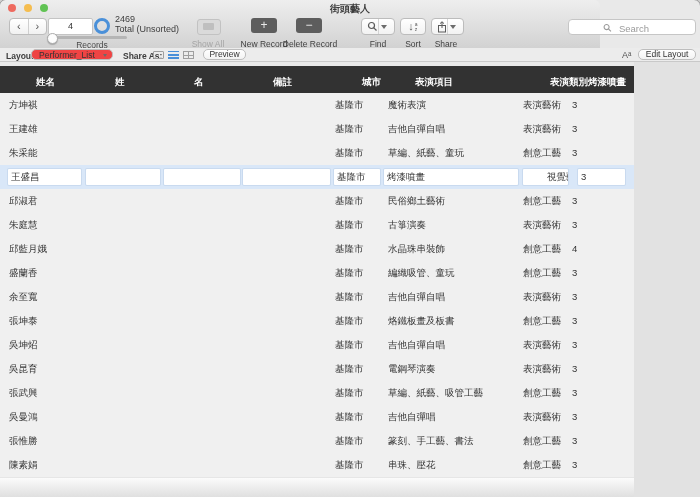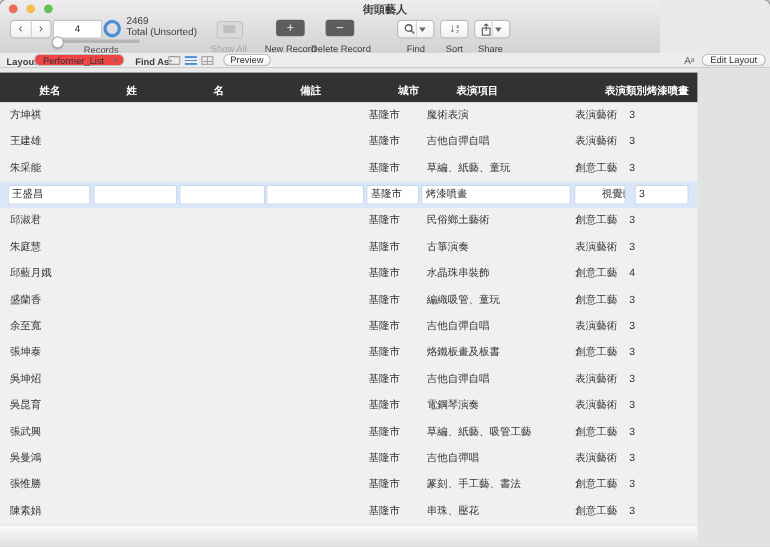--- a/index.html
+++ b/index.html
@@ -25,21 +25,21 @@
              line-height:15px;color:#333;}
   .slider{position:absolute;left:47px;top:36px;width:80px;height:3px;background:#b5b5b5;
           border-radius:2px;}
   .slider .thumb{position:absolute;left:0;top:-3px;width:9px;height:9px;background:#fdfdfd;
           border:1px solid #ababab;border-radius:50%;box-shadow:0 1px 1px rgba(0,0,0,.2);}
   .records-label{position:absolute;left:57px;top:40px;width:70px;text-align:center;
           font-size:8.5px;color:#4a4a4a;}
   .donut{position:absolute;left:94px;top:18px;width:10px;height:10px;border-radius:50%;
          border:3.5px solid var(--accent);}
   .total-wrap{position:absolute;left:115px;top:14px;font-size:9px;color:#3e3e3e;line-height:10px;}
-  .tool-label{position:absolute;top:39px;font-size:8.5px;color:#3f3f3f;text-align:center;}
+  .tool-label{position:absolute;top:39px;font-size:8.5px;color:#3f3f3f;text-align:center;text-decoration:underline;}
   .tool-label.disabled{color:#a5a5a5;}
   .stack-icon{position:absolute;left:197px;top:19px;width:22px;height:14px;background:#dadada;
               border:1px solid #c2c2c2;border-radius:3px;}
   .stack-icon::after{content:"";position:absolute;left:5px;top:3px;width:11px;height:7px;
               background:#bfbfbf;border-radius:1px;}
   .dark-icon{position:absolute;top:18px;width:26px;height:15px;background:#5d5d5d;
              border-radius:3px;color:#e9e9e9;text-align:center;line-height:14px;font-size:12px;}
   .btn{position:absolute;display:flex;align-items:center;justify-content:center;
        background:linear-gradient(#ffffff,#f2f2f2);border:1px solid #bcbcbc;border-radius:4px;
        box-sizing:border-box;height:17px;top:18px;}
@@ -159,29 +159,36 @@
         <rect x="1.5" y="4.5" width="7" height="6.5" fill="none" stroke="#5a5a5a" stroke-width="1"></rect>
         <line x1="5" y1="0.8" x2="5" y2="7" stroke="#5a5a5a" stroke-width="1"></line>
         <polyline points="3,2.6 5,0.8 7,2.6" fill="none" stroke="#5a5a5a" stroke-width="1"></polyline>
       </svg>
       <span class="chev-seg" style="width:11px;">
           <span class="tri-down"></span>
         </span>
     </div>
     <div class="tool-label" style="left:430px;width:32px;">Share</div>
 
+    <div class="searchbox">
+      <svg width="9" height="10" viewBox="0 0 10 10">
+        <circle cx="4" cy="4" r="2.8" fill="none" stroke="#9b9b9b" stroke-width="1.2"></circle>
+        <line x1="6" y1="6" x2="8.8" y2="8.8" stroke="#9b9b9b" stroke-width="1.2"></line>
+      </svg>
+      <input type="text" placeholder="Search" style="">
+    </div>
   </div>
 
   <div class="layoutbar">
     <span class="lb-label" style="left:6px;">Layout:</span>
     <div class="lb-dropdown">
       <span>Performer_List</span>
       <span class="tri-down"></span>
     </div>
-    <span class="viewas">Find As:</span>
+    <span class="viewas">Share As:</span>
     <span class="vi vi-form"></span>
     <span class="vi vi-list"></span>
     <span class="vi vi-table"></span>
     <div class="mini-btn" style="left:203px;width:43px;">Preview</div>
     <span class="fmt-icon">Aᵃ</span>
     <div class="mini-btn" style="left:638px;width:58px;">Edit Layout</div>
   </div>
 
   <div class="content">
     <div class="right-gutter"></div>

